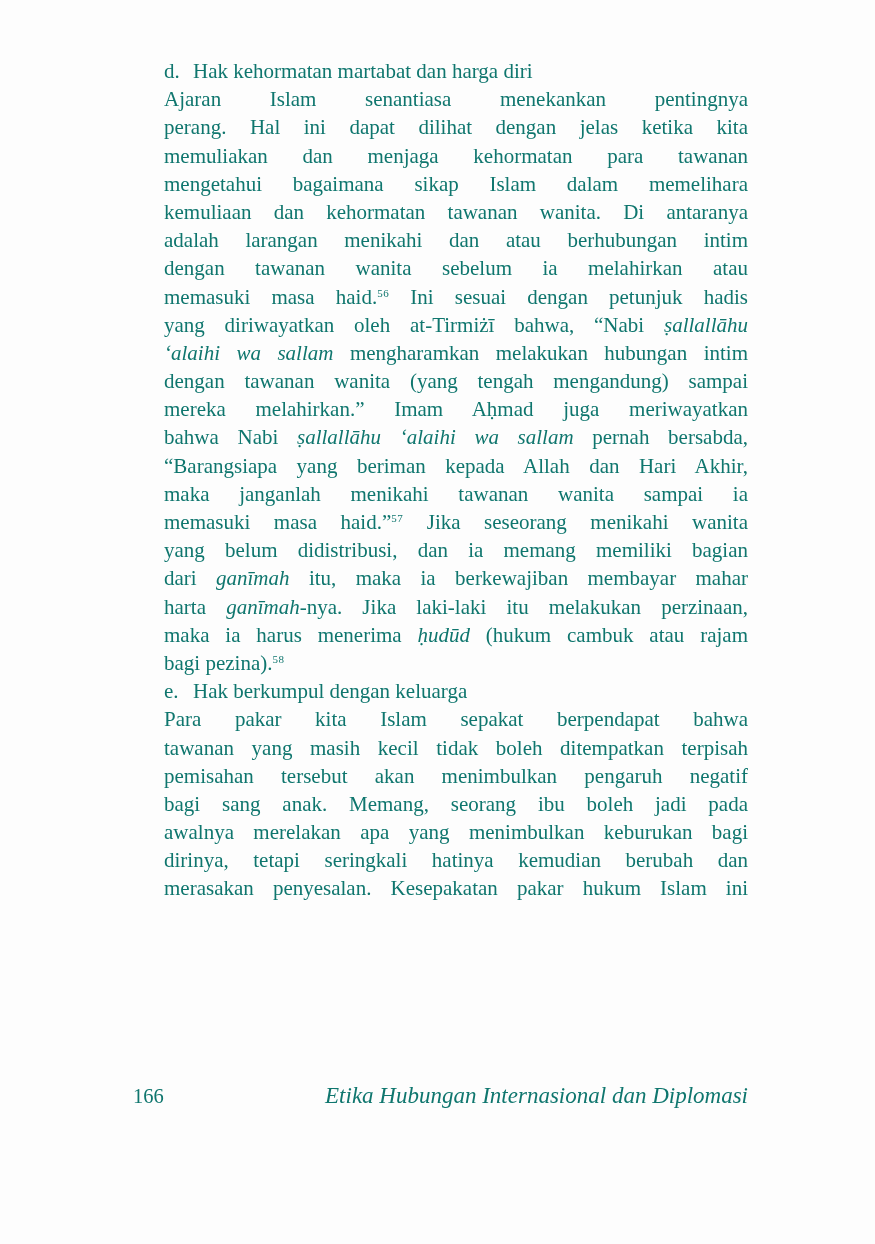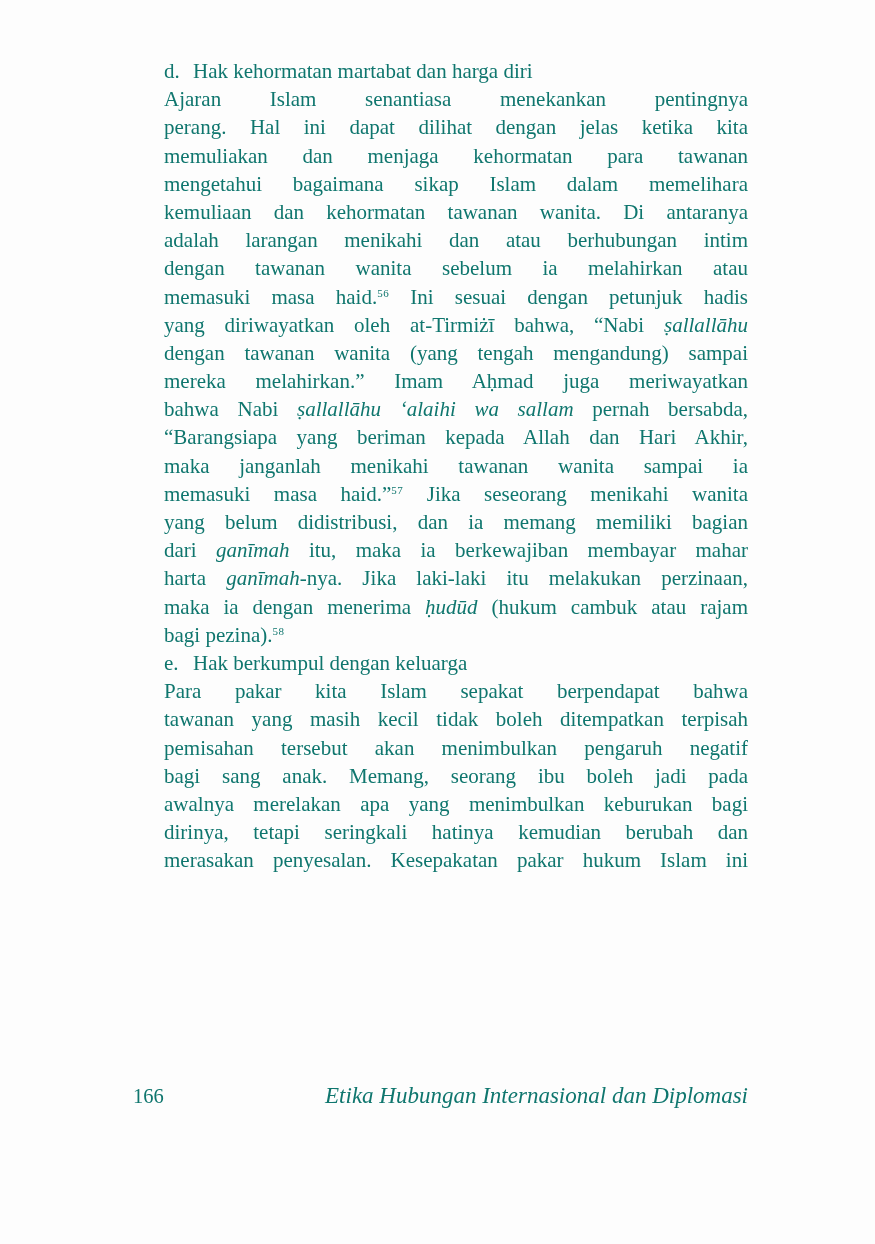--- a/index.html
+++ b/index.html
@@ -53,30 +53,31 @@
       <div class="line heading"><span class="marker">d.</span><span>Hak kehormatan martabat dan harga diri</span></div>
       <div class="line para just"><span>Ajaran Islam senantiasa menekankan pentingnya</span></div>
       <div class="line para just"><span>perang. Hal ini dapat dilihat dengan jelas ketika kita</span></div>
       <div class="line para just"><span>memuliakan dan menjaga kehormatan para tawanan</span></div>
       <div class="line para just"><span>mengetahui bagaimana sikap Islam dalam memelihara</span></div>
       <div class="line para just"><span>kemuliaan dan kehormatan tawanan wanita. Di antaranya</span></div>
       <div class="line para just"><span>adalah larangan menikahi dan atau berhubungan intim</span></div>
       <div class="line para just"><span>dengan tawanan wanita sebelum ia melahirkan atau</span></div>
       <div class="line para just"><span>memasuki masa haid.</span><span class="sup">56</span><span> Ini sesuai dengan petunjuk hadis</span></div>
       <div class="line para just"><span>yang diriwayatkan oleh at-Tirmiżī bahwa, “Nabi </span><span class="it">ṣallallāhu</span></div>
+      <div class="line para just"><span class="it">‘alaihi wa sallam</span><span> mengharamkan melakukan hubungan intim</span></div>
       <div class="line para just"><span>dengan tawanan wanita (yang tengah mengandung) sampai</span></div>
       <div class="line para just"><span>mereka melahirkan.” Imam Aḥmad juga meriwayatkan</span></div>
       <div class="line para just"><span>bahwa Nabi </span><span class="it">ṣallallāhu ‘alaihi wa sallam</span><span> pernah bersabda,</span></div>
       <div class="line para just"><span>“Barangsiapa yang beriman kepada Allah dan Hari Akhir,</span></div>
       <div class="line para just"><span>maka janganlah menikahi tawanan wanita sampai ia</span></div>
       <div class="line para just"><span>memasuki masa haid.”</span><span class="sup">57</span><span> Jika seseorang menikahi wanita</span></div>
       <div class="line para just"><span>yang belum didistribusi, dan ia memang memiliki bagian</span></div>
       <div class="line para just"><span>dari </span><span class="it">ganīmah</span><span> itu, maka ia berkewajiban membayar mahar</span></div>
       <div class="line para just"><span>harta </span><span class="it">ganīmah</span><span>-nya. Jika laki-laki itu melakukan perzinaan,</span></div>
-      <div class="line para just"><span>maka ia dengan menerima </span><span class="it">ḥudūd</span><span> (hukum cambuk atau rajam</span></div>
+      <div class="line para just"><span>maka ia harus menerima </span><span class="it">ḥudūd</span><span> (hukum cambuk atau rajam</span></div>
       <div class="line para"><span>bagi pezina).</span><span class="sup">58</span></div>
       <div class="line heading"><span class="marker">e.</span><span>Hak berkumpul dengan keluarga</span></div>
       <div class="line para just"><span>Para pakar kita Islam sepakat berpendapat bahwa</span></div>
       <div class="line para just"><span>tawanan yang masih kecil tidak boleh ditempatkan terpisah</span></div>
       <div class="line para just"><span>pemisahan tersebut akan menimbulkan pengaruh negatif</span></div>
       <div class="line para just"><span>bagi sang anak. Memang, seorang ibu boleh jadi pada</span></div>
       <div class="line para just"><span>awalnya merelakan apa yang menimbulkan keburukan bagi</span></div>
       <div class="line para just"><span>dirinya, tetapi seringkali hatinya kemudian berubah dan</span></div>
       <div class="line para just"><span>merasakan penyesalan. Kesepakatan pakar hukum Islam ini</span></div>
     </main>

